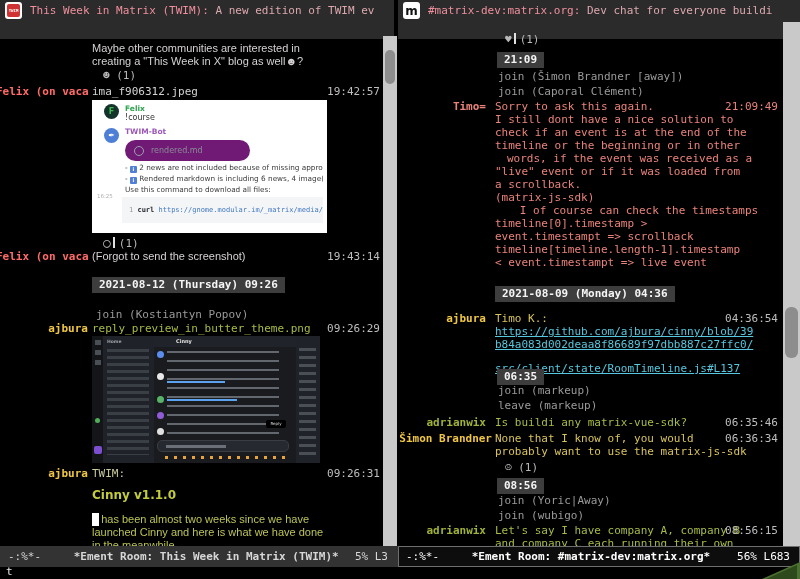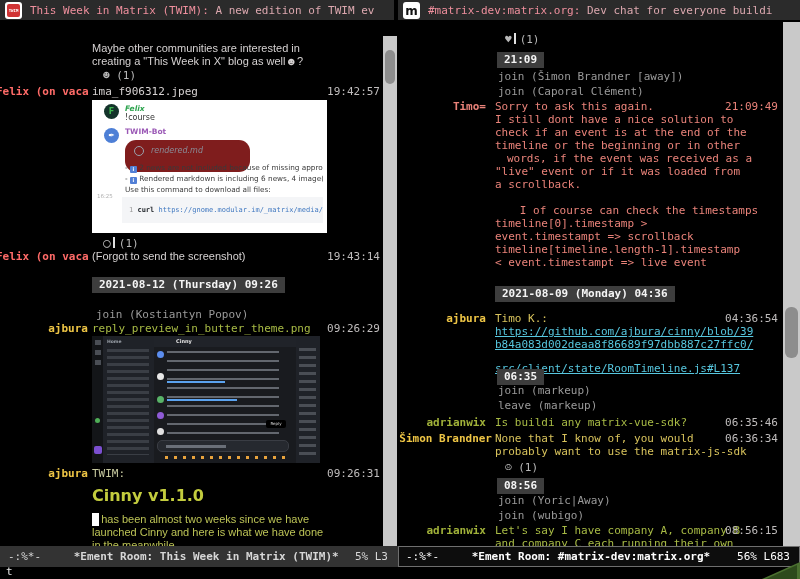--- a/index.html
+++ b/index.html
@@ -1,20 +1,20 @@
 <!DOCTYPE html>
 <html><head>
 <meta charset="utf-8">
 <style>
   html,body{margin:0;padding:0;background:#000;}
   #stage{position:relative;width:800px;height:579px;background:#000;overflow:hidden;
          font-family:"DejaVu Sans Mono",monospace;font-size:11px;color:#d6d2d2;}
   .abs{position:absolute;}
   
-  .hl{position:absolute;top:0;height:20px;background:#2b2b2b;overflow:hidden;white-space:nowrap;}
+  .hl{position:absolute;top:0;height:39px;background:#2b2b2b;overflow:hidden;white-space:nowrap;}
   .hl .avatar{position:absolute;top:2px;left:5px;width:17px;height:17px;background:#fff;border-radius:3px;
               display:flex;align-items:center;justify-content:center;}
   .hl .roomname{color:#ef8f9d;}
   .hl .topic{color:#dca8af;}
   .hl .htext{position:absolute;left:30px;top:4px;}
   .twim-inner{width:13px;height:13px;background:#d03334;border-radius:2px;color:#fff;
               font-size:4px;font-weight:bold;display:flex;align-items:center;justify-content:center;letter-spacing:0;}
   .m-letter{color:#111;font-weight:bold;font-size:12px;font-family:"DejaVu Sans",sans-serif;}
   
   .content{position:absolute;top:22px;height:524px;overflow:hidden;}
@@ -49,21 +49,21 @@
   #echo{position:absolute;left:6px;top:565px;color:#e8e8e8;}
   #corner-grip{position:absolute;right:0;bottom:0;width:0;height:0;
                border-bottom:17px solid #4b7030;border-left:38px solid transparent;}
   #corner-grip:after{content:"";position:absolute;left:-34px;top:3px;width:0;height:0;
                border-bottom:14px solid #2e4a1c;border-left:31px solid transparent;}
   
   #shot-light{position:absolute;left:92px;top:78px;width:235px;height:133px;background:#ffffff;
               font-family:"DejaVu Sans",sans-serif;color:#333;overflow:hidden;}
   #shot-light .av{position:absolute;width:15px;height:15px;border-radius:50%;display:flex;align-items:center;justify-content:center;}
   #shot-light .nm{position:absolute;font-size:7.5px;font-weight:bold;}
-  #shot-light .pill{position:absolute;left:33px;top:40px;width:125px;height:32px;background:#7f1d1d;border-radius:11px;font-style:italic;}
+  #shot-light .pill{position:absolute;left:33px;top:40px;width:125px;height:21px;background:#701a75;border-radius:11px;}
   #shot-light .clip{position:absolute;left:9px;top:6px;width:8px;height:8px;border:1.5px solid #9aa0ab;border-radius:50%;}
   #shot-light .pill-label{position:absolute;left:26px;top:6px;font-size:8px;color:#8a8d98;}
   #shot-light .bl{position:absolute;left:33px;width:198px;font-size:7.3px;white-space:nowrap;overflow:hidden;color:#3a3a3a;}
   #shot-light .ib{display:inline-block;width:7px;height:7px;background:#527fd6;color:#fff;font-size:5px;line-height:7px;
                   text-align:center;border-radius:1px;vertical-align:-1px;font-weight:bold;}
   #shot-light .code{position:absolute;left:30px;top:97px;width:201px;height:26px;background:#f4f5f7;
                     font-family:"DejaVu Sans Mono",monospace;font-size:7px;line-height:26px;white-space:nowrap;overflow:hidden;}
   #shot-light .lineno{color:#999;margin-left:7px;}
   #shot-light .cmd{color:#24292e;font-weight:bold;}
   #shot-light .url{color:#4078c0;}
@@ -118,21 +118,21 @@
     <div class="row" style="top:63px;">
       <span class="s red">Felix (on vaca</span>
       <span class="t gray" style="left:92px;">ima_f906312.jpeg</span>
       <span class="ts" style="right:3px;">19:42:57</span>
     </div>
 
     <div id="shot-light">
       <div class="av" style="left:12px;top:4px;background:#14342b;">
           <span style="color:#3fb950;font-size:8px;font-weight:bold;">F</span>
         </div>
-      <div class="nm" style="left:33px;top:4px;color:#2ea44f;font-style:italic;">Felix</div>
+      <div class="nm" style="left:33px;top:4px;color:#2ea44f;">Felix</div>
       <div class="abs" style="left:33px;top:13px;font-size:8px;">!course</div>
       <div class="av" style="left:12px;top:28px;background:#4d7fd6;">
           <span style="color:#fff;font-size:8px;">✒</span>
         </div>
       <div class="nm" style="left:33px;top:27px;color:#9b59b6;">TWIM-Bot</div>
       <div class="pill">
         <div class="clip"></div>
         <div class="pill-label">rendered.md</div>
       </div>
       <div class="bl" style="top:63px;">- <span class="ib">i</span><span> 2 news are not included because of missing approval. Use !s</span></div>
@@ -191,21 +191,21 @@
         <div class="cn-member-bars"></div>
       </div>
     </div>
 
     <div class="row" style="top:445px;">
       <span class="s yellow">ajbura</span>
       <span class="t" style="left:92px;color:#c8caa0;">TWIM:</span>
       <span class="ts" style="right:3px;">09:26:31</span>
     </div>
 
-    <div class="row" style="top:467px;left:92px;font-weight:bold;color:#c3cc3e;font-family:'DejaVu Sans',sans-serif;font-size:16px;">Cinny v1.1.0</div>
+    <div class="row" style="top:467px;left:92px;font-weight:bold;color:#c3cc3e;font-family:'DejaVu Sans',sans-serif;font-size:12px;">Cinny v1.1.0</div>
 
     <div class="block-cursor" style="left:92px;top:491px;"></div>
     <div class="row sans" style="top:491px;left:92px;color:#bcc356;">It has been almost two weeks since we have</div>
     <div class="row sans" style="top:504px;left:92px;color:#bcc356;">launched Cinny and here is what we have done</div>
     <div class="row sans" style="top:517px;left:92px;color:#bcc356;">in the meanwhile</div>
   </div>
 
   <div class="sbtrack" style="left:383px;top:36px;width:14px;height:510px;">
     <div class="sbthumb" style="top:14px;height:34px;"></div>
   </div>
@@ -233,20 +233,21 @@
       <span class="s salmon">Timo=</span>
       <span class="ts salmon" style="right:5px;color:#ea837a;">21:09:49</span>
     </div>
     <div class="row salmon" style="top:78px;left:97px;">Sorry to ask this again.</div>
     <div class="row salmon" style="top:91px;left:97px;">I still dont have a nice solution to</div>
     <div class="row salmon" style="top:104px;left:97px;">check if an event is at the end of the</div>
     <div class="row salmon" style="top:117px;left:97px;">timeline or the beginning or in other</div>
     <div class="row salmon" style="top:130px;left:97px;margin-left:12px;">words, if the event was received as a</div>
     <div class="row salmon" style="top:143px;left:97px;">"live" event or if it was loaded from</div>
     <div class="row salmon" style="top:156px;left:97px;">a scrollback.</div>
+    <div class="row salmon" style="top:169px;left:97px;">(matrix-js-sdk)</div>
     <div class="row salmon" style="top:182px;left:97px;text-align:center;">I of course can check the timestamps</div>
     <div class="row salmon" style="top:195px;left:97px;">timeline[0].timestamp &gt;</div>
     <div class="row salmon" style="top:208px;left:97px;">event.timestampt =&gt; scrollback</div>
     <div class="row salmon" style="top:221px;left:97px;">timeline[timeline.length-1].timestamp</div>
     <div class="row salmon" style="top:234px;left:97px;">&lt; event.timestampt =&gt; live event</div>
 
     <div class="row" style="top:264px;left:97px;"><span class="dh">2021-08-09 (Monday) 04:36</span></div>
 
     <div class="row" style="top:290px;">
       <span class="s yellow">ajbura</span>

